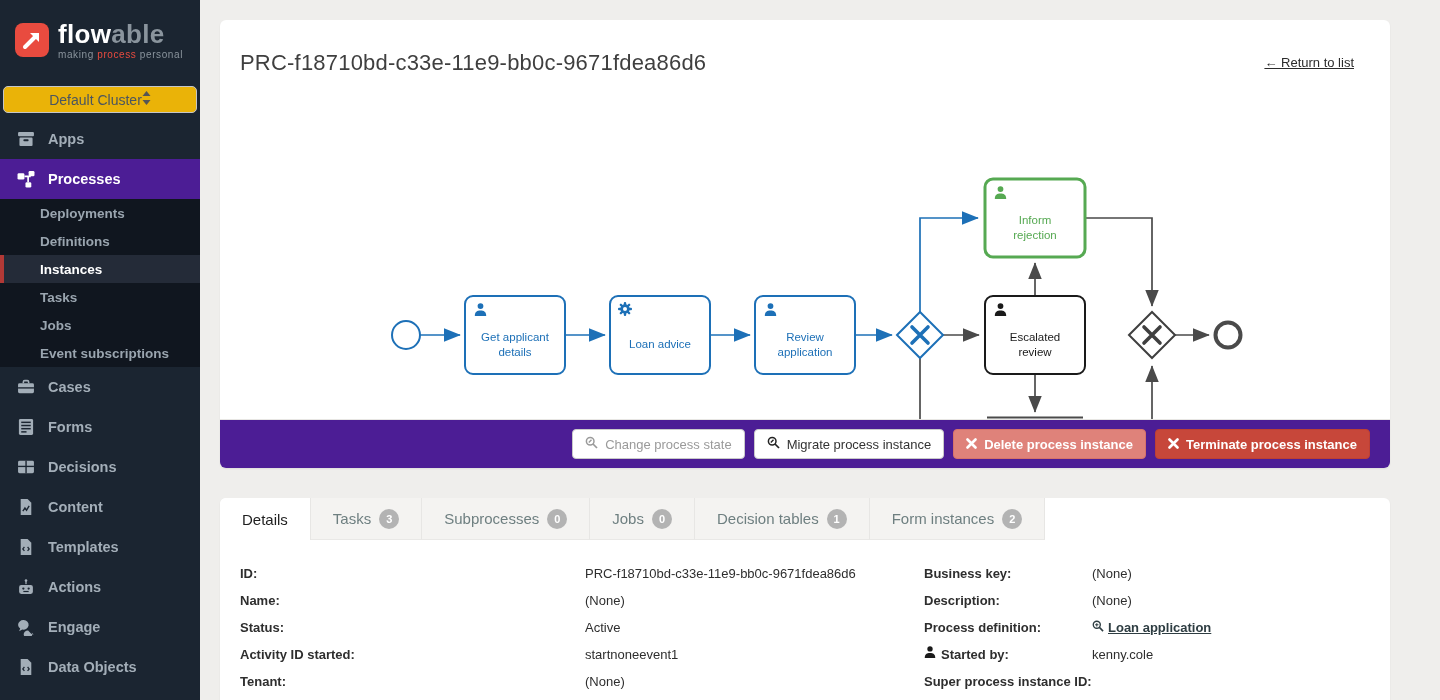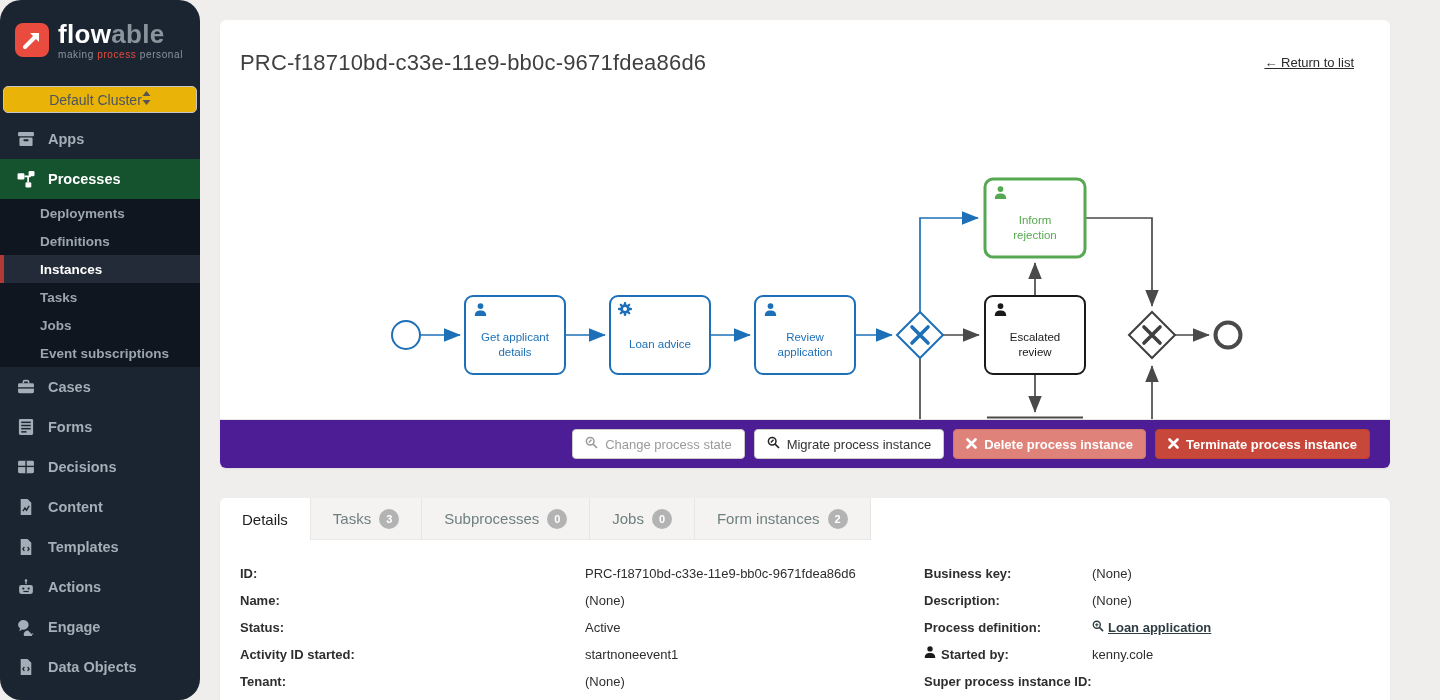--- a/index.html
+++ b/index.html
@@ -4,33 +4,33 @@
 <style>
   * { box-sizing: border-box; margin: 0; padding: 0; }
   html,body { width:1440px; height:700px; overflow:hidden; }
   body {
     background:#efeeec;
     font-family:"Liberation Sans", sans-serif;
     position:relative;
     color:#2e2e2e;
   }
   
-  .sidebar { position:absolute; left:0; top:0; width:200px; height:700px; background:#1b2531;border-radius:21px; }
+  .sidebar { position:absolute; left:0; top:0; width:200px; height:700px; background:#1b2531; }
   .logo { height:80px; display:flex; align-items:center; padding-left:15px; gap:9px; }
   .logo-mark { width:34px; height:34px; background:#e94b3f; border-radius:8px; display:flex; align-items:center; justify-content:center; flex:0 0 auto; }
   .logo-name { font-size:26px; font-weight:bold; color:#fff; letter-spacing:.3px; line-height:1; }
   .logo-name .able { color:#8a949d; }
   .logo-tag { font-size:10px; color:#8a949d; letter-spacing:.6px; margin-top:2px; }
   .logo-tag .red { color:#e94b3f; }
   .cluster-select { margin:6px 3px; height:27px; background:#eab308; border:1px solid #c6c6c6; border-radius:5px;
     display:flex; align-items:center; justify-content:center; padding:0 8px; font-size:14px; color:#4a5560; cursor:pointer; }
   .nav-item { height:40px; display:flex; align-items:center; gap:13px; padding-left:17px;
     color:#a3aeb8; font-size:14.5px; font-weight:bold; cursor:pointer; }
   .nav-item .ic { width:18px; height:18px; display:flex; align-items:center; justify-content:center; }
-  .nav-item.active { background:#14532d; color:#fff; }
+  .nav-item.active { background:#4c1d95; color:#fff; }
   .submenu { background:#10161f; }
   .sub-item { height:28px; display:flex; align-items:center; padding-left:36px; border-left:4px solid transparent;
     color:#9aa5af; font-size:13.5px; font-weight:bold; cursor:pointer; }
   .sub-item.active { background:#242b38; border-left-color:#b23936; color:#fff; }
   
   .panel-top { position:absolute; left:220px; top:20px; width:1170px; height:448px; background:#fff;
     border-radius:6px; box-shadow:0 1px 2px rgba(0,0,0,.07); }
   .panel-header { position:absolute; left:0; top:0; width:100%; display:flex; justify-content:space-between; padding:30px 36px 0 20px; }
   .page-title { font-size:22px; font-weight:300; color:#3f3f3f; letter-spacing:.2px; }
   .return-link { font-size:13px; color:#2b2b2b; text-decoration:underline; margin-top:5px; cursor:pointer; }
@@ -365,20 +365,24 @@
       </div>
     <div class="tab">
         <span>Subprocesses</span>
         <span class="badge">0</span>
       </div>
     <div class="tab">
         <span>Jobs</span>
         <span class="badge">0</span>
       </div>
     <div class="tab">
+        <span>Decision tables</span>
+        <span class="badge">1</span>
+      </div>
+    <div class="tab">
         <span>Form instances</span>
         <span class="badge">2</span>
       </div>
   </div>
 
   <div class="details-grid">
 
     <div class="d-label">ID:</div>
     <div class="d-value">PRC-f18710bd-c33e-11e9-bb0c-9671fdea86d6</div>
     <div class="d-label">Business key:</div>

